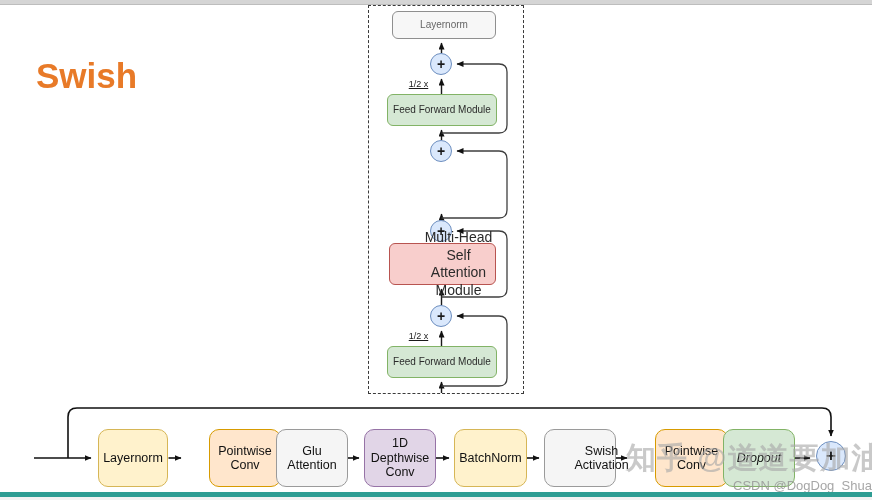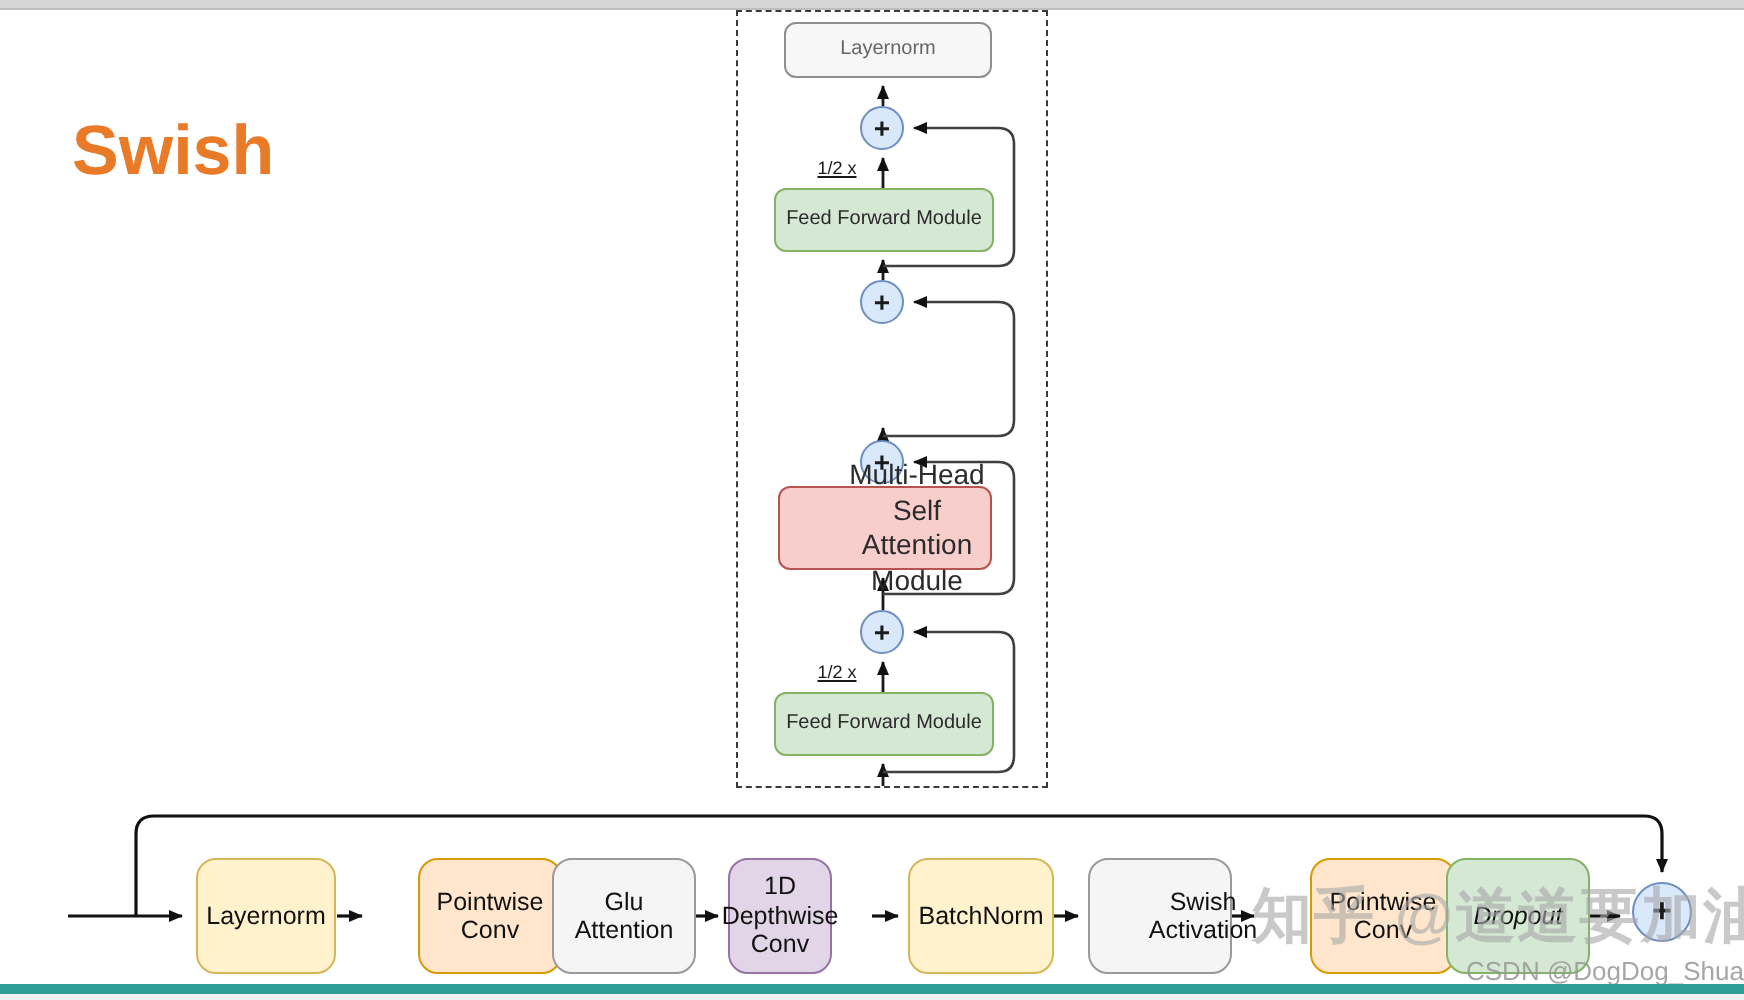--- a/index.html
+++ b/index.html
@@ -119,21 +119,21 @@
   <div class="plus" style="left:430px; top:305px;">+</div>
   <div class="half" style="left:400px; top:331px;">1/2 x</div>
 
   <div class="module m-green" style="left:387px; top:346px; width:110px; height:32px;">Feed Forward Module</div>
 
   <div class="cbox c-yellow" style="left:98px;  width:70px;">Layernorm</div>
   <div class="cbox c-peach" style="left:186px; width:72px;">Pointwise
 Conv</div>
   <div class="cbox c-grey" style="left:276px; width:72px;">Glu
 Attention</div>
-  <div class="cbox c-purple" style="left:364px; width:52px;">1D
+  <div class="cbox c-purple" style="left:364px; width:72px;">1D
 Depthwise
 Conv</div>
   <div class="cbox c-yellow" style="left:454px; width:73px;">BatchNorm</div>
   <div class="cbox c-grey" style="left:544px; width:72px;padding-left:43px;">Swish
 Activation</div>
   <div class="cbox c-peach" style="left:632px; width:73px;">Pointwise
 Conv</div>
   <div class="cbox c-green" style="left:723px; width:72px;font-style:italic;">Dropout</div>
 
   <div class="plus-big">+</div>

